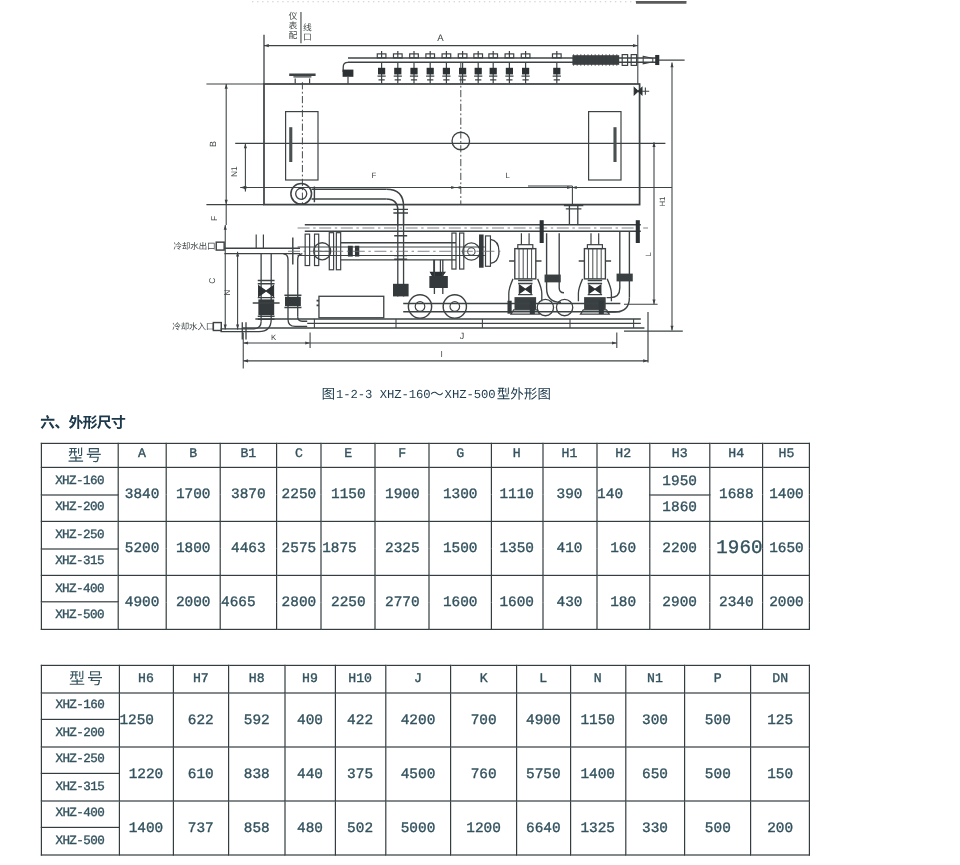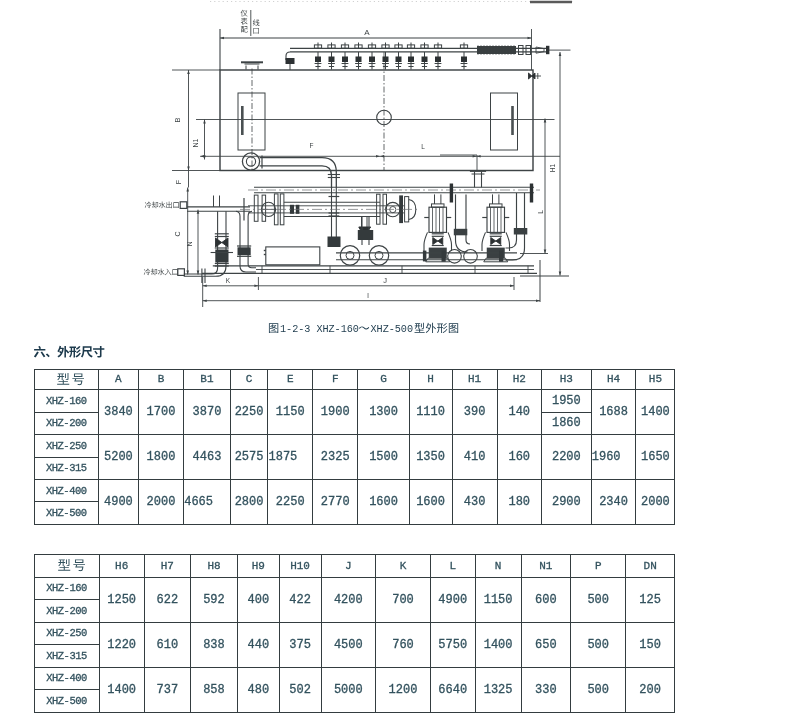--- a/index.html
+++ b/index.html
@@ -450,21 +450,21 @@
         <td style="border:1.5px solid #343d40;text-align:center;font-size:10.5px;letter-spacing:-0.5px;padding:0">XHZ-160</td>
         <td rowspan="2" style="border:1.5px solid #343d40;text-align:center;font-size:12px;padding:0">3840</td>
         <td rowspan="2" style="border:1.5px solid #343d40;text-align:center;font-size:12px;padding:0">1700</td>
         <td rowspan="2" style="border:1.5px solid #343d40;text-align:center;font-size:12px;padding:0">3870</td>
         <td rowspan="2" style="border:1.5px solid #343d40;text-align:center;font-size:12px;padding:0">2250</td>
         <td rowspan="2" style="border:1.5px solid #343d40;text-align:center;font-size:12px;padding:0">1150</td>
         <td rowspan="2" style="border:1.5px solid #343d40;text-align:center;font-size:12px;padding:0">1900</td>
         <td rowspan="2" style="border:1.5px solid #343d40;text-align:center;font-size:12px;padding:0">1300</td>
         <td rowspan="2" style="border:1.5px solid #343d40;text-align:center;font-size:12px;padding:0">1110</td>
         <td rowspan="2" style="border:1.5px solid #343d40;text-align:center;font-size:12px;padding:0">390</td>
-        <td rowspan="2" style="border:1.5px solid #343d40;text-align:center;font-size:12px;padding:0">140</td>
+        <td rowspan="2" style="border:1.5px solid #343d40;font-size:12px;padding:0">140</td>
         <td style="border:1.5px solid #343d40;text-align:center;font-size:12px;padding:0">1950</td>
         <td rowspan="2" style="border:1.5px solid #343d40;text-align:center;font-size:12px;padding:0">1688</td>
         <td rowspan="2" style="border:1.5px solid #343d40;text-align:center;font-size:12px;padding:0">1400</td>
       </tr>
       <tr style="height:22.4px">
         <td style="border:1.5px solid #343d40;text-align:center;font-size:10.5px;letter-spacing:-0.5px;padding:0">XHZ-200</td>
         <td style="border:1.5px solid #343d40;text-align:center;font-size:12px;padding:0">1860</td>
       </tr>
       <tr style="height:22.4px">
         <td style="border:1.5px solid #343d40;text-align:center;font-size:10.5px;letter-spacing:-0.5px;padding:0">XHZ-250</td>
@@ -472,21 +472,21 @@
         <td rowspan="2" style="border:1.5px solid #343d40;text-align:center;font-size:12px;padding:0">1800</td>
         <td rowspan="2" style="border:1.5px solid #343d40;text-align:center;font-size:12px;padding:0">4463</td>
         <td rowspan="2" style="border:1.5px solid #343d40;text-align:center;font-size:12px;padding:0">2575</td>
         <td rowspan="2" style="border:1.5px solid #343d40;font-size:12px;padding:0">1875</td>
         <td rowspan="2" style="border:1.5px solid #343d40;text-align:center;font-size:12px;padding:0">2325</td>
         <td rowspan="2" style="border:1.5px solid #343d40;text-align:center;font-size:12px;padding:0">1500</td>
         <td rowspan="2" style="border:1.5px solid #343d40;text-align:center;font-size:12px;padding:0">1350</td>
         <td rowspan="2" style="border:1.5px solid #343d40;text-align:center;font-size:12px;padding:0">410</td>
         <td rowspan="2" style="border:1.5px solid #343d40;text-align:center;font-size:12px;padding:0">160</td>
         <td rowspan="2" style="border:1.5px solid #343d40;text-align:center;font-size:12px;padding:0">2200</td>
-        <td rowspan="2" style="border:1.5px solid #343d40;text-align:left;font-size:12px;padding:0">1960</td>
+        <td rowspan="2" style="border:1.5px solid #343d40;text-align:right;font-size:16px;padding:0">1960</td>
         <td rowspan="2" style="border:1.5px solid #343d40;text-align:center;font-size:12px;padding:0">1650</td>
       </tr>
       <tr style="height:22.4px">
         <td style="border:1.5px solid #343d40;text-align:center;font-size:10.5px;letter-spacing:-0.5px;padding:0">XHZ-315</td>
       </tr>
       <tr style="height:22.4px">
         <td style="border:1.5px solid #343d40;text-align:center;font-size:10.5px;letter-spacing:-0.5px;padding:0">XHZ-400</td>
         <td rowspan="2" style="border:1.5px solid #343d40;text-align:center;font-size:12px;padding:0">4900</td>
         <td rowspan="2" style="border:1.5px solid #343d40;text-align:center;font-size:12px;padding:0">2000</td>
         <td rowspan="2" style="border:1.5px solid #343d40;text-align:left;font-size:12px;padding:0">4665</td>
@@ -539,30 +539,30 @@
         <td style="border:1.5px solid #343d40;text-align:center;font-size:11px;padding:0">J</td>
         <td style="border:1.5px solid #343d40;text-align:center;font-size:11px;padding:0">K</td>
         <td style="border:1.5px solid #343d40;text-align:center;font-size:11px;padding:0">L</td>
         <td style="border:1.5px solid #343d40;text-align:center;font-size:11px;padding:0">N</td>
         <td style="border:1.5px solid #343d40;text-align:center;font-size:11px;padding:0">N1</td>
         <td style="border:1.5px solid #343d40;text-align:center;font-size:11px;padding:0">P</td>
         <td style="border:1.5px solid #343d40;text-align:center;font-size:11px;padding:0">DN</td>
       </tr>
       <tr style="height:22.5px">
         <td style="border:1.5px solid #343d40;text-align:center;font-size:10.5px;letter-spacing:-0.5px;padding:0">XHZ-160</td>
-        <td rowspan="2" style="border:1.5px solid #343d40;text-align:center;font-size:12px;padding:0">1250</td>
+        <td rowspan="2" style="border:1.5px solid #343d40;text-align:left;font-size:12px;padding:0">1250</td>
         <td rowspan="2" style="border:1.5px solid #343d40;text-align:center;font-size:12px;padding:0">622</td>
         <td rowspan="2" style="border:1.5px solid #343d40;text-align:center;font-size:12px;padding:0">592</td>
         <td rowspan="2" style="border:1.5px solid #343d40;text-align:center;font-size:12px;padding:0">400</td>
         <td rowspan="2" style="border:1.5px solid #343d40;text-align:center;font-size:12px;padding:0">422</td>
         <td rowspan="2" style="border:1.5px solid #343d40;text-align:center;font-size:12px;padding:0">4200</td>
         <td rowspan="2" style="border:1.5px solid #343d40;text-align:center;font-size:12px;padding:0">700</td>
         <td rowspan="2" style="border:1.5px solid #343d40;text-align:center;font-size:12px;padding:0">4900</td>
         <td rowspan="2" style="border:1.5px solid #343d40;text-align:center;font-size:12px;padding:0">1150</td>
-        <td rowspan="2" style="border:1.5px solid #343d40;text-align:center;font-size:12px;padding:0">600</td>
+        <td rowspan="2" style="border:1.5px solid #343d40;text-align:center;font-size:12px;padding:0">300</td>
         <td rowspan="2" style="border:1.5px solid #343d40;text-align:center;font-size:12px;padding:0">500</td>
         <td rowspan="2" style="border:1.5px solid #343d40;text-align:center;font-size:12px;padding:0">125</td>
       </tr>
       <tr style="height:22.5px">
         <td style="border:1.5px solid #343d40;text-align:center;font-size:10.5px;letter-spacing:-0.5px;padding:0">XHZ-200</td>
       </tr>
       <tr style="height:22.5px">
         <td style="border:1.5px solid #343d40;text-align:center;font-size:10.5px;letter-spacing:-0.5px;padding:0">XHZ-250</td>
         <td rowspan="2" style="border:1.5px solid #343d40;text-align:center;font-size:12px;padding:0">1220</td>
         <td rowspan="2" style="border:1.5px solid #343d40;text-align:center;font-size:12px;padding:0">610</td>

